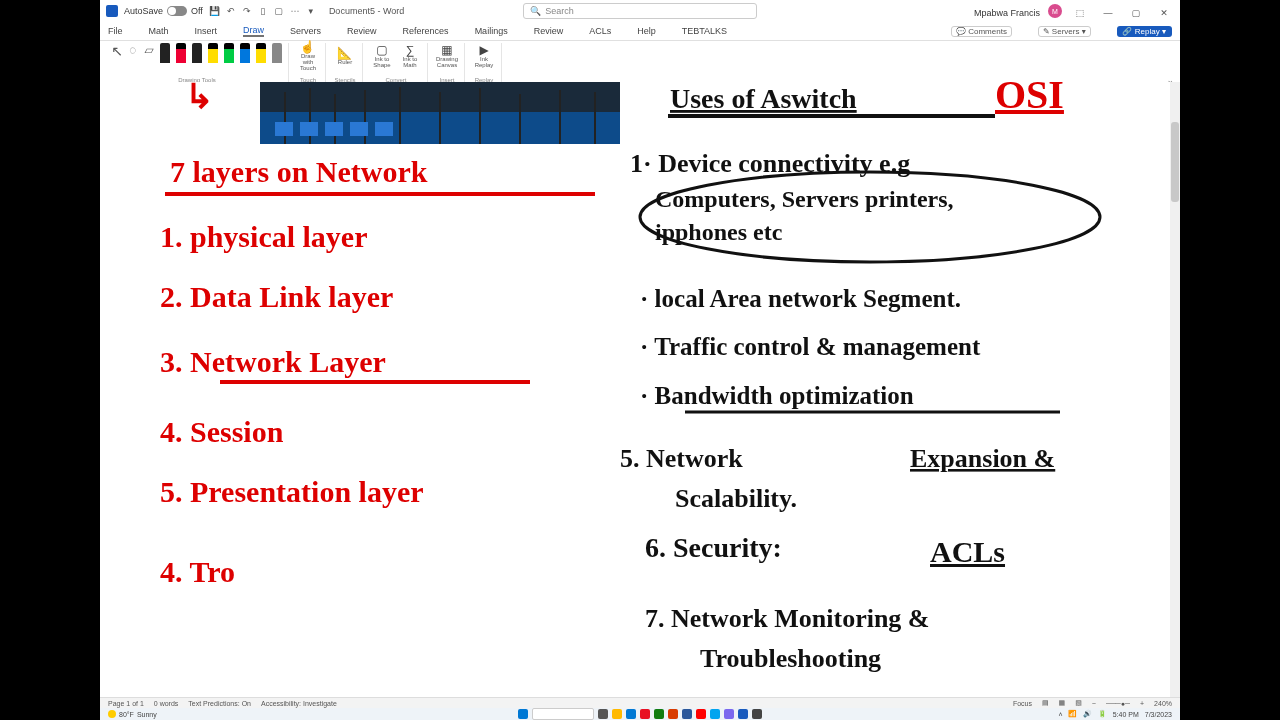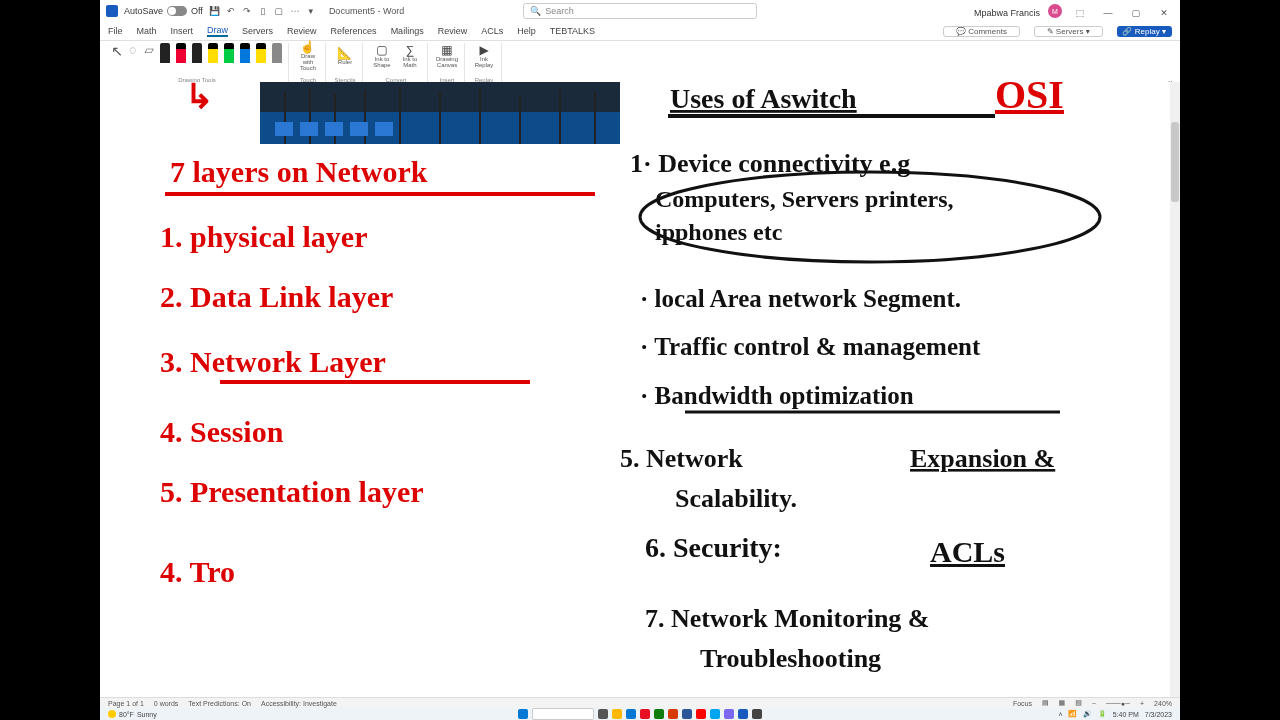--- a/index.html
+++ b/index.html
@@ -11,24 +11,24 @@
   .titlebar .toggle{width:20px;height:10px;border-radius:5px;background:#888;position:relative}
   .titlebar .toggle::after{content:"";position:absolute;width:8px;height:8px;background:#fff;border-radius:50%;top:1px;left:1px}
   .titlebar .qat{display:flex;gap:4px;margin-right:12px}
   .titlebar .qat span{width:12px;height:12px;display:flex;align-items:center;justify-content:center;color:#555}
   .titlebar .doc-title{flex:0 0 auto;margin-right:auto;color:#555}
   .titlebar .searchbox{width:220px;height:14px;border:1px solid #ccc;border-radius:3px;display:flex;align-items:center;padding:0 6px;margin:0 auto;color:#888;gap:4px;position:absolute;left:50%;transform:translateX(-50%)}
   .titlebar .right{margin-left:auto;display:flex;align-items:flex-end;gap:8px}
   .titlebar .avatar{width:14px;height:14px;border-radius:50%;background:#d94b8e;color:#fff;font-size:7px;display:flex;align-items:center;justify-content:center}
   .titlebar .winbtn{width:20px;text-align:center;color:#555}
   
-  .ribbon-tabs{height:18px;background:#fff;display:flex;align-items:center;font-size:9px;padding:0 8px;gap:14px;color:#444;border-bottom:1px solid #e0e0e0}
-  .ribbon-tabs span[data-active="true"]{color:#185abd;border-bottom:2px solid #0369a1}
+  .ribbon-tabs{height:18px;background:#fff;display:flex;align-items:center;font-size:9px;padding:0 8px;gap:26px;color:#444;border-bottom:1px solid #e0e0e0}
+  .ribbon-tabs span[data-active="true"]{color:#185abd;border-bottom:2px solid #737373}
   .ribbon-tabs .spacer{flex:1}
-  .ribbon-tabs .pill{border:1px solid #ccc;border-radius:3px;padding:0 12px;font-size:8px;color:#555}
+  .ribbon-tabs .pill{border:1px solid #ccc;border-radius:3px;padding:0 4px;font-size:8px;color:#555}
   .ribbon-tabs .share{background:#185abd;color:#fff;border-radius:3px;padding:1px 6px;font-size:8px}
   
   .ribbon{height:42px;background:#fff;border-bottom:1px solid #d0d0d0;display:flex;align-items:flex-start;padding:2px 6px;font-size:7px;color:#555;gap:2px;position:relative}
   .ribbon .tool{width:14px;height:34px;display:flex;flex-direction:column;align-items:center;justify-content:flex-start}
   .ribbon .pen{width:10px;height:20px;border-radius:2px 2px 0 0}
   .ribbon .pen.red{background:linear-gradient(#000 0 6px,#e03 6px)}
   .ribbon .pen.black{background:#222}
   .ribbon .pen.yellow{background:linear-gradient(#000 0 6px,#fd0 6px)}
   .ribbon .pen.green{background:linear-gradient(#000 0 6px,#0c4 6px)}
   .ribbon .pen.blue{background:linear-gradient(#000 0 6px,#07d 6px)}

